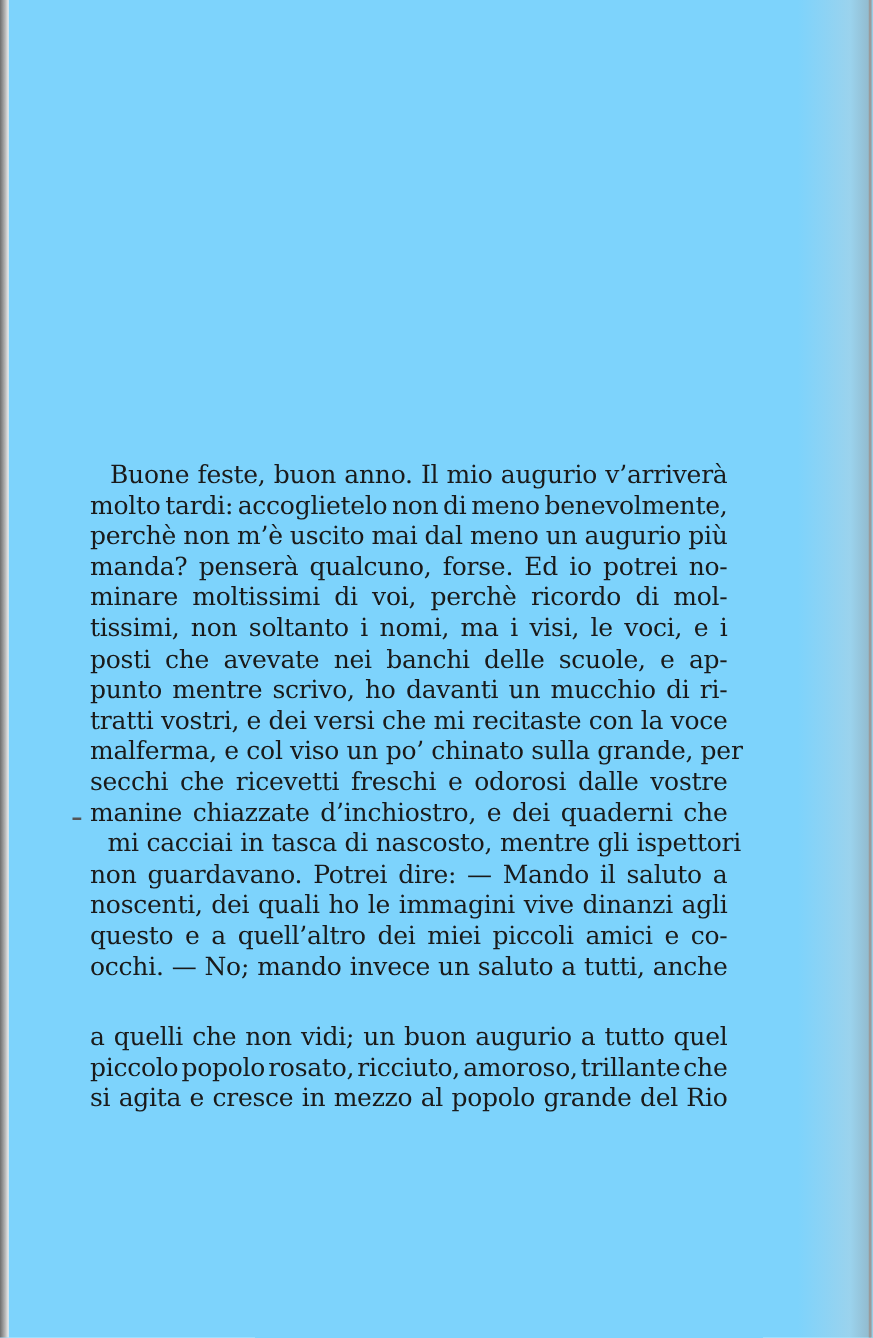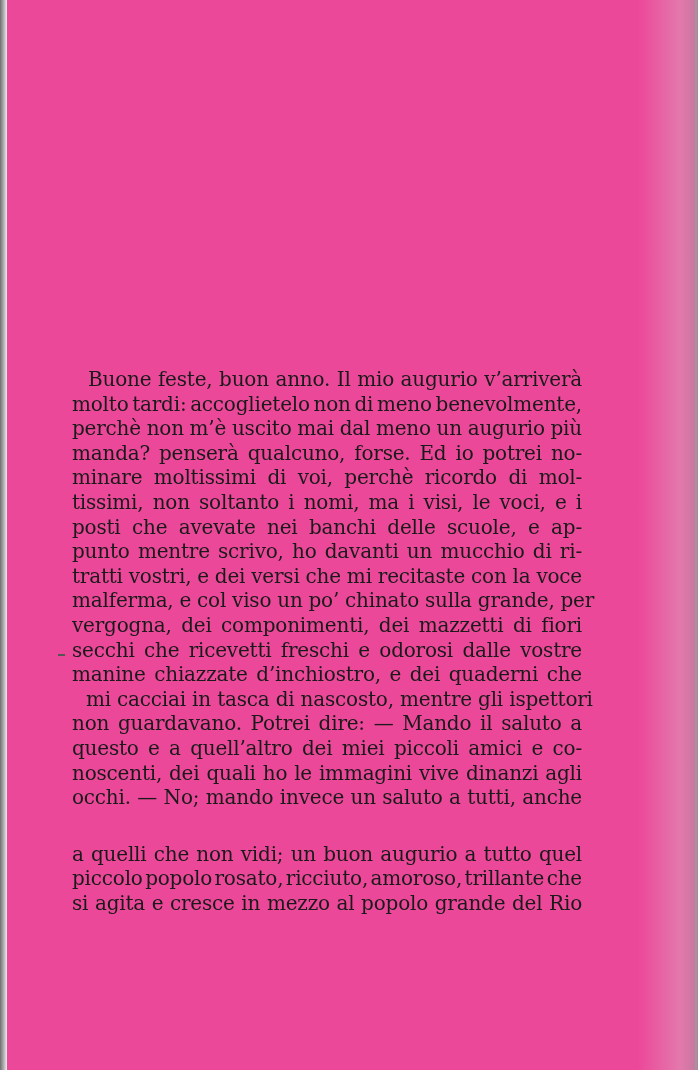--- a/index.html
+++ b/index.html
@@ -11,21 +11,21 @@
       height: 1070px;
       background: #ffffff;
       position: relative;
       overflow: hidden;
     }
     .page {
       position: absolute;
       left: 0; top: 0;
       width: 698px;
       height: 1070px;
-      background: #ec4899;
+      background: #7dd3fc;
     }
     .left-edge {
       position: absolute;
       left: 0; top: 0;
       width: 7px;
       height: 1070px;
       background: linear-gradient(to right, #6e6e6e, #b8b8b8 60%, #f0f0f0);
     }
     .right-edge {
       position: absolute;
@@ -86,25 +86,24 @@
     <div class="line first" style="white-space: nowrap; word-spacing: 0px;">Buone feste, buon anno. Il mio augurio v’arriverà</div>
     <div class="line" style="white-space: nowrap; word-spacing: -2.45573px;">molto tardi: accoglietelo non di meno benevolmente,</div>
     <div class="line" style="white-space: nowrap; word-spacing: -0.597222px;">perchè non m’è uscito mai dal meno un augurio più</div>
     <div class="line" style="white-space: nowrap; word-spacing: 0px;">manda? penserà qualcuno, forse. Ed io potrei no-</div>
     <div class="line" style="white-space: nowrap; word-spacing: 0px;">minare moltissimi di voi, perchè ricordo di mol-</div>
     <div class="line" style="white-space: nowrap; word-spacing: 0px;">tissimi, non soltanto i nomi, ma i visi, le voci, e i</div>
     <div class="line" style="white-space: nowrap; word-spacing: 0px;">posti che avevate nei banchi delle scuole, e ap-</div>
     <div class="line" style="white-space: nowrap; word-spacing: 0px;">punto mentre scrivo, ho davanti un mucchio di ri-</div>
     <div class="line" style="white-space: nowrap; word-spacing: -0.195312px;">tratti vostri, e dei versi che mi recitaste con la voce</div>
     <div class="line" style="white-space: nowrap; word-spacing: -0.208333px;">malferma, e col viso un po’ chinato sulla grande, per</div>
-    <div class="line" style="white-space: nowrap; word-spacing: 0px;">vergogna, dei componimenti, dei mazzetti di fiori</div>
     <div class="line" style="white-space: nowrap; word-spacing: 0px;">secchi che ricevetti freschi e odorosi dalle vostre</div>
     <div class="line" style="white-space: nowrap; word-spacing: 0px;">manine chiazzate d’inchiostro, e dei quaderni che</div>
     <div class="line" style="white-space: nowrap; word-spacing: 0px; margin-left: 14px;">mi cacciai in tasca di nascosto, mentre gli ispettori</div>
     <div class="line" style="white-space: nowrap; word-spacing: 0px;">non guardavano. Potrei dire: — Mando il saluto a</div>
+    <div class="line" style="white-space: nowrap; word-spacing: 0px;">noscenti, dei quali ho le immagini vive dinanzi agli</div>
     <div class="line" style="white-space: nowrap; word-spacing: 0px;">questo e a quell’altro dei miei piccoli amici e co-</div>
-    <div class="line" style="white-space: nowrap; word-spacing: 0px;">noscenti, dei quali ho le immagini vive dinanzi agli</div>
     <div class="line" style="white-space: nowrap; word-spacing: 0px;">occhi. — No; mando invece un saluto a tutti, anche</div>
     <div class="line" style="white-space: nowrap; word-spacing: 0px; margin-top: 32px;">a quelli che non vidi; un buon augurio a tutto quel</div>
     <div class="line" style="white-space: nowrap; word-spacing: -3.70573px;">piccolo popolo rosato, ricciuto, amoroso, trillante che</div>
     <div class="line last" style="white-space: nowrap; word-spacing: 0px;">si agita e cresce in mezzo al popolo grande del Rio</div>
   </div>
 </div>
 
 </body></html>

